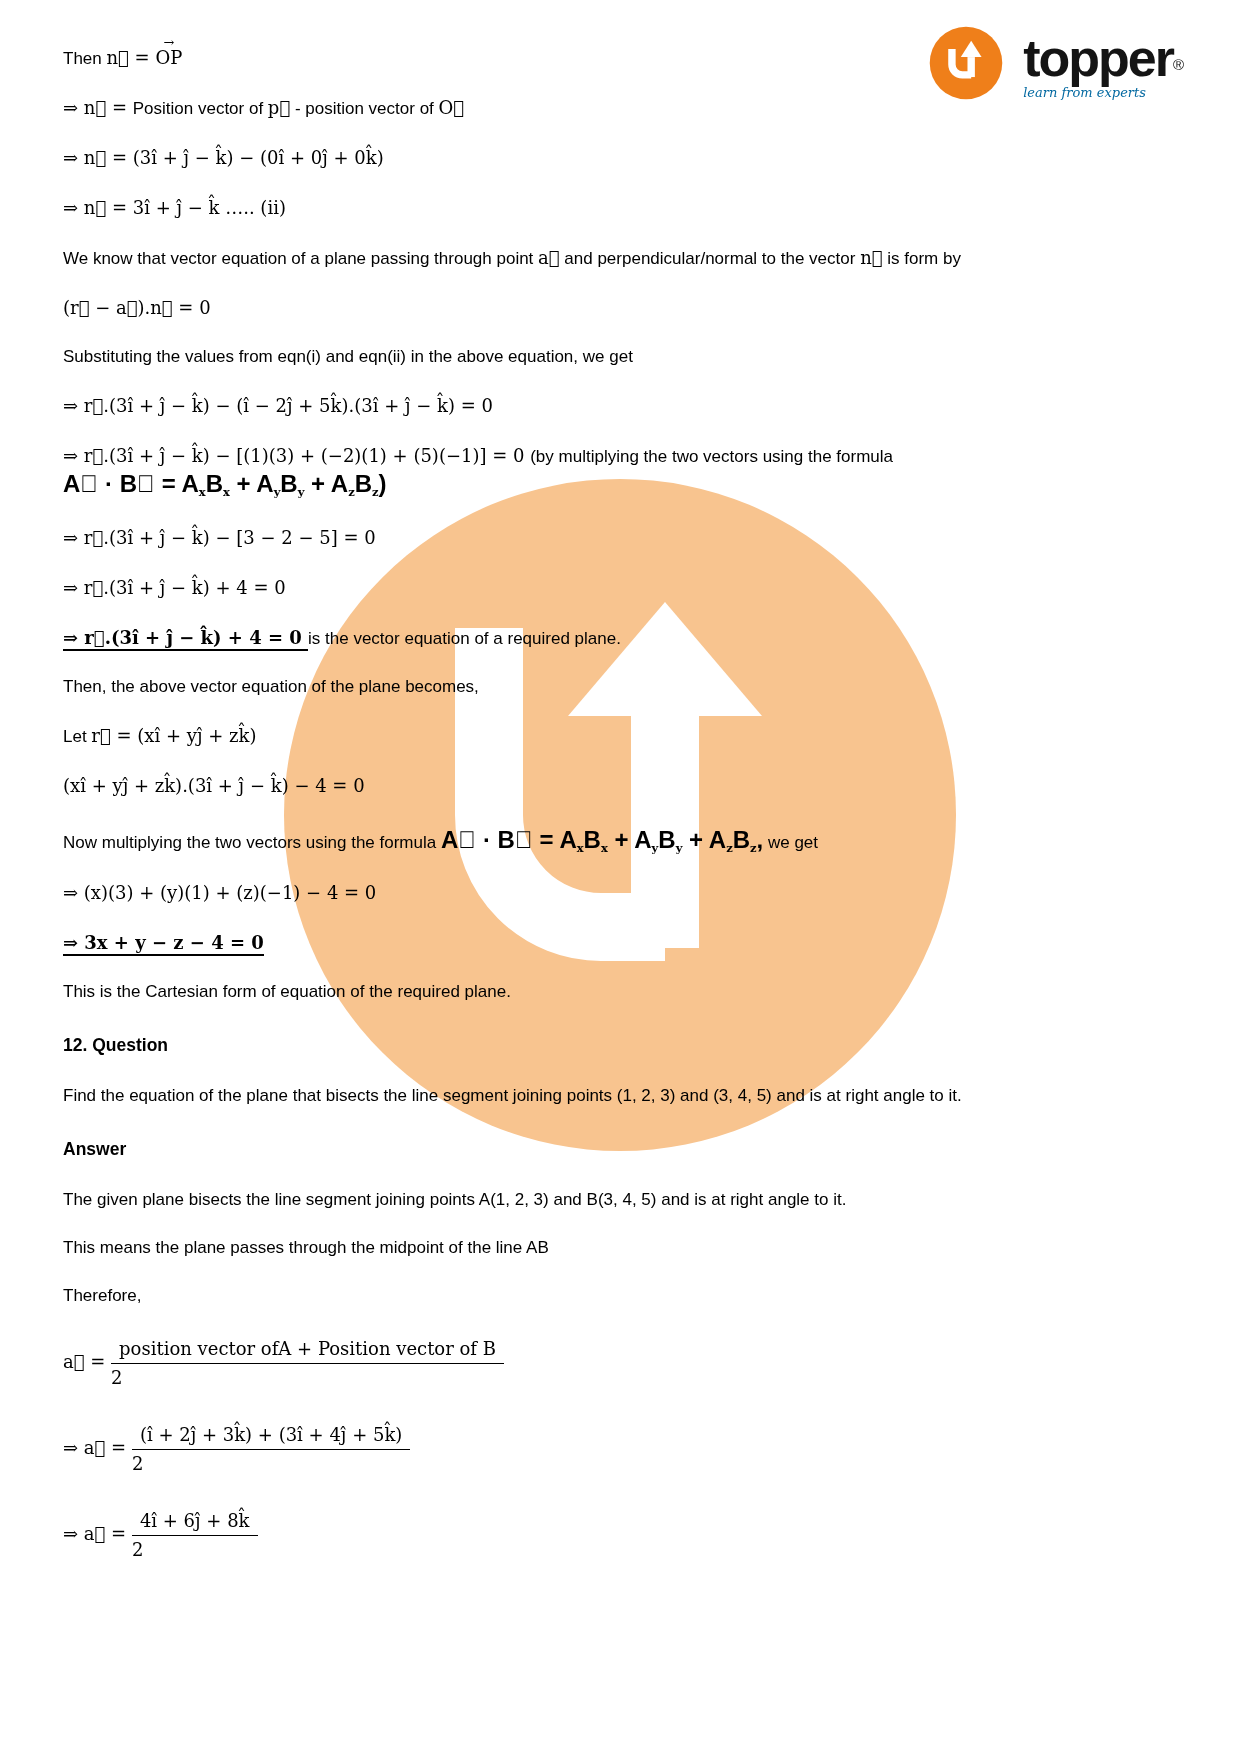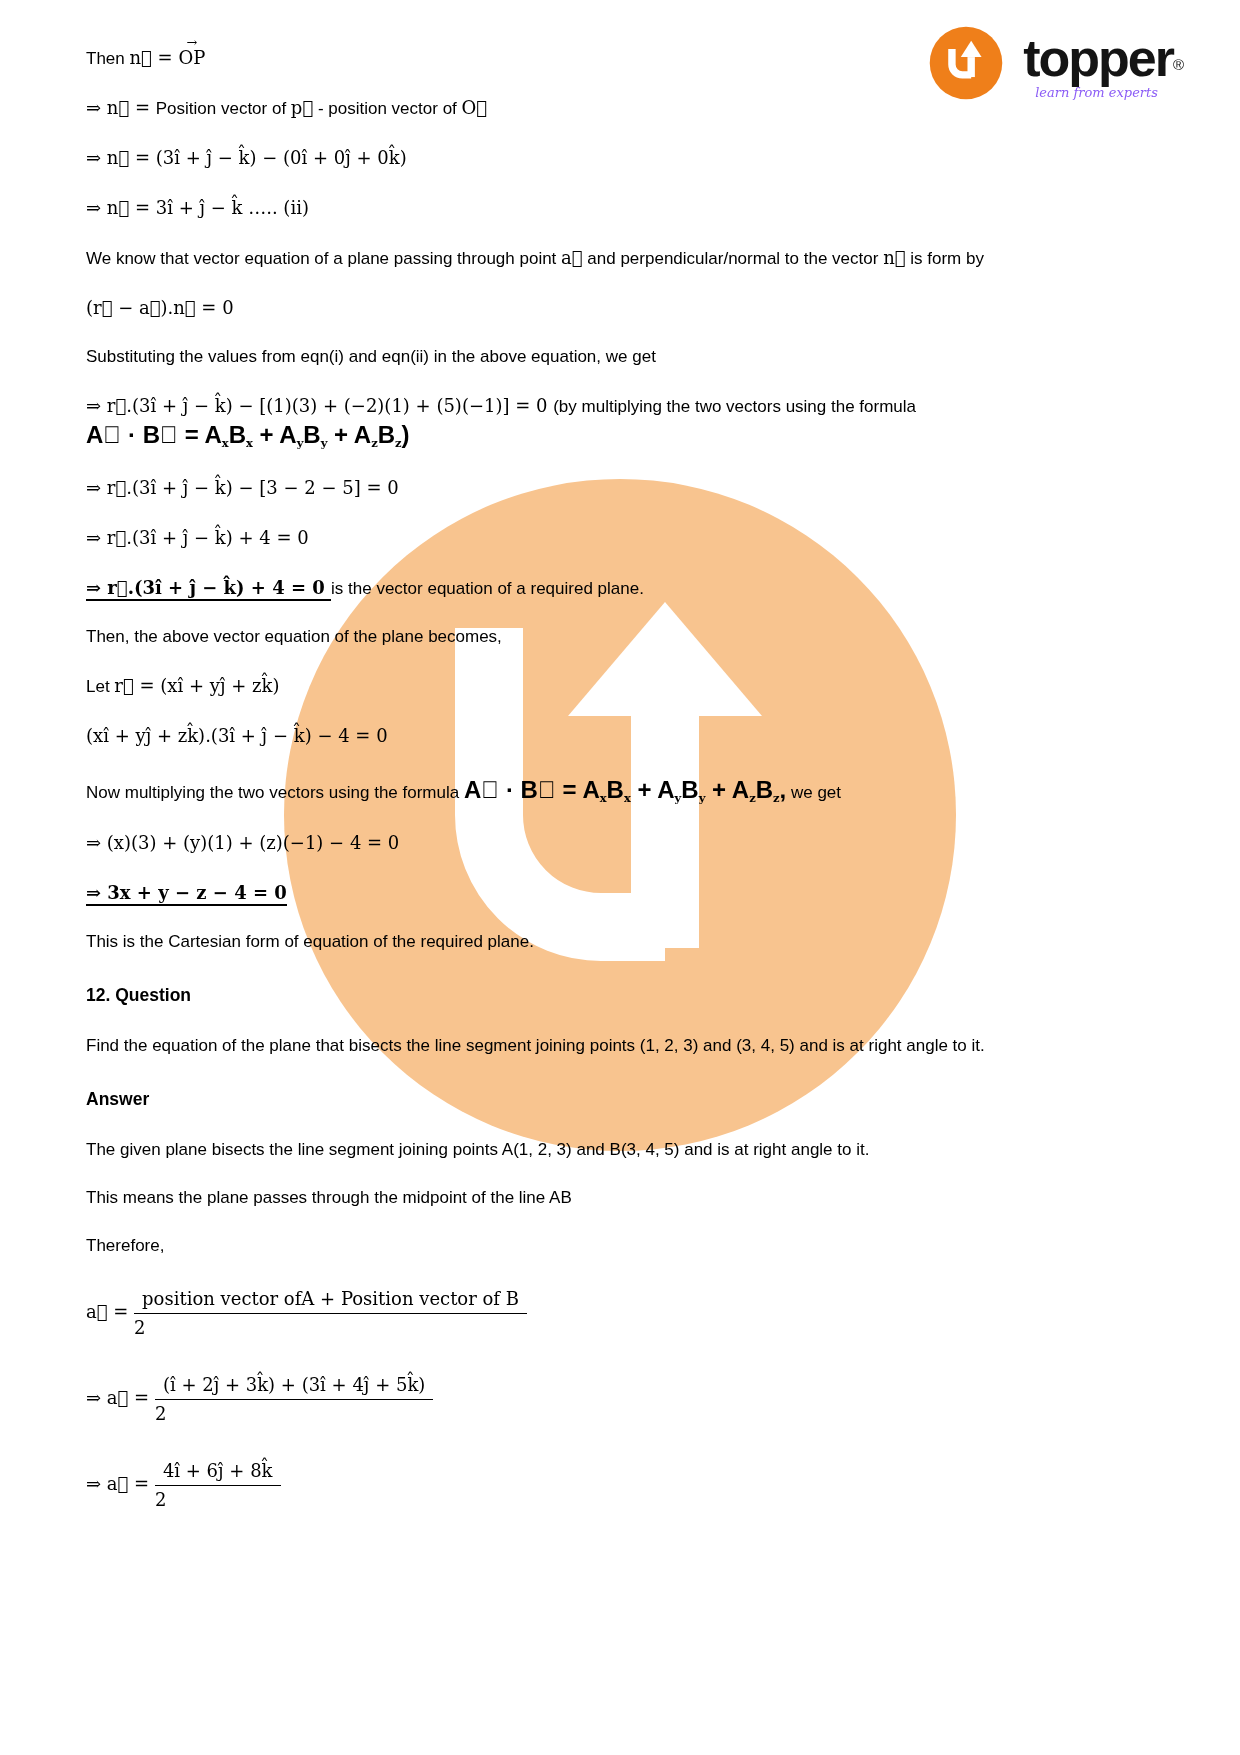--- a/index.html
+++ b/index.html
@@ -19,25 +19,25 @@
     display:flex;align-items:flex-start;gap:20px;
   }
   .logo-mark{width:74px;height:74px;display:block;}
   .logo-textwrap{padding-top:6px;}
   .logo-brand{
     font-family:"Liberation Sans",sans-serif;font-weight:bold;
     font-size:52px;line-height:1;color:#141414;letter-spacing:-2px;
   }
   .logo-reg{font-size:15px;vertical-align:super;color:#141414;font-weight:normal;}
   .logo-tagline{
-    font-family:"DejaVu Serif",serif;font-style:italic;color:#8b5cf6;
-    font-size:13px;text-align:center;margin-top:1px;padding-right:14px;
+    font-family:"DejaVu Serif",serif;font-style:italic;color:#0369a1;
+    font-size:13px;text-align:left;margin-top:1px;padding-right:14px;
   }
   
-  .content{position:relative;z-index:1;padding:46px 62px 0 86px;}
+  .content{position:relative;z-index:1;padding:46px 62px 0 63px;}
   .line{margin:0 0 25px 0;font-size:17px;line-height:1.35;}
   .para{text-align:justify;}
   .heading{margin:30px 0 27px 0;}
   .frac-line{margin:30px 0 34px 0;}
   .s-txt{font-family:"Liberation Sans",sans-serif;font-size:17px;}
   .s-bold{font-family:"Liberation Sans",sans-serif;font-size:17.5px;font-weight:bold;text-align:center;}
   .s-math{font-family:"DejaVu Serif",serif;font-size:18px;}
   .s-mathb{font-family:Liberation Sans, sans-serif;font-size:24px;font-weight:bold;}
   .s-mathbu{
     font-family:"DejaVu Serif",serif;font-size:18px;font-weight:bold;
@@ -90,20 +90,21 @@
 </div>
 
 <div class="content">
     <div class="line"><span class="s-txt">Then </span><span class="s-math">n⃗ = </span><span class="s-ovr">OP</span></div>
     <div class="line"><span class="s-math">⇒ n⃗ = </span><span class="s-txt">Position vector of </span><span class="s-math">p⃗</span><span class="s-txt"> - position vector of </span><span class="s-math">O⃗</span></div>
     <div class="line"><span class="s-math">⇒ n⃗ = (3î + ĵ − k̂) − (0î + 0ĵ + 0k̂)</span></div>
     <div class="line"><span class="s-math">⇒ n⃗ = 3î + ĵ − k̂ ….. (ii)</span></div>
     <div class="line para"><span class="s-txt">We know that vector equation of a plane passing through point </span><span class="s-math">a⃗</span><span class="s-txt"> and perpendicular/normal to the vector </span><span class="s-math">n⃗</span><span class="s-txt"> is form by</span></div>
     <div class="line"><span class="s-math">(r⃗ − a⃗).n⃗ = 0</span></div>
     <div class="line"><span class="s-txt">Substituting the values from eqn(i) and eqn(ii) in the above equation, we get</span></div>
+    <div class="line"><span class="s-math">⇒ r⃗.(3î + ĵ − k̂) − (î − 2ĵ + 5k̂).(3î + ĵ − k̂) = 0</span></div>
     <div class="line"><span class="s-math">⇒ r⃗.(3î + ĵ − k̂) − [(1)(3) + (−2)(1) + (5)(−1)] = 0 </span><span class="s-txt">(by multiplying the two vectors using the formula</span><br><span class="s-mathb">A⃗ · B⃗ = A</span><span class="s-msb">x</span><span class="s-mathb">B</span><span class="s-msb">x</span><span class="s-mathb"> + A</span><span class="s-msb">y</span><span class="s-mathb">B</span><span class="s-msb">y</span><span class="s-mathb"> + A</span><span class="s-msb">z</span><span class="s-mathb">B</span><span class="s-msb">z</span><span class="s-mathb">)</span></div>
     <div class="line"><span class="s-math">⇒ r⃗.(3î + ĵ − k̂) − [3 − 2 − 5] = 0</span></div>
     <div class="line"><span class="s-math">⇒ r⃗.(3î + ĵ − k̂) + 4 = 0</span></div>
     <div class="line"><span class="s-mathbu">⇒ r⃗.(3î + ĵ − k̂) + 4 = 0 </span><span class="s-txt">is the vector equation of a required plane.</span></div>
     <div class="line"><span class="s-txt">Then, the above vector equation of the plane becomes,</span></div>
     <div class="line"><span class="s-txt">Let </span><span class="s-math">r⃗ = (xî + yĵ + zk̂)</span></div>
     <div class="line"><span class="s-math">(xî + yĵ + zk̂).(3î + ĵ − k̂) − 4 = 0</span></div>
     <div class="line"><span class="s-txt">Now multiplying the two vectors using the formula </span><span class="s-mathb">A⃗ · B⃗ = A</span><span class="s-msb">x</span><span class="s-mathb">B</span><span class="s-msb">x</span><span class="s-mathb"> + A</span><span class="s-msb">y</span><span class="s-mathb">B</span><span class="s-msb">y</span><span class="s-mathb"> + A</span><span class="s-msb">z</span><span class="s-mathb">B</span><span class="s-msb">z</span><span class="s-mathb">,</span><span class="s-txt"> we get</span></div>
     <div class="line"><span class="s-math">⇒ (x)(3) + (y)(1) + (z)(−1) − 4 = 0</span></div>
     <div class="line"><span class="s-mathbu">⇒ 3x + y − z − 4 = 0</span></div>

